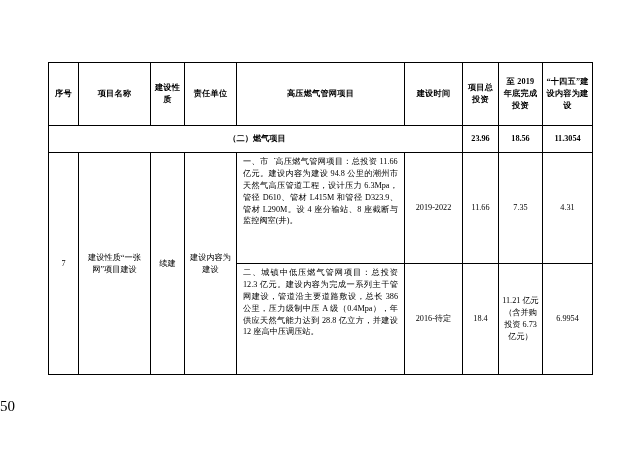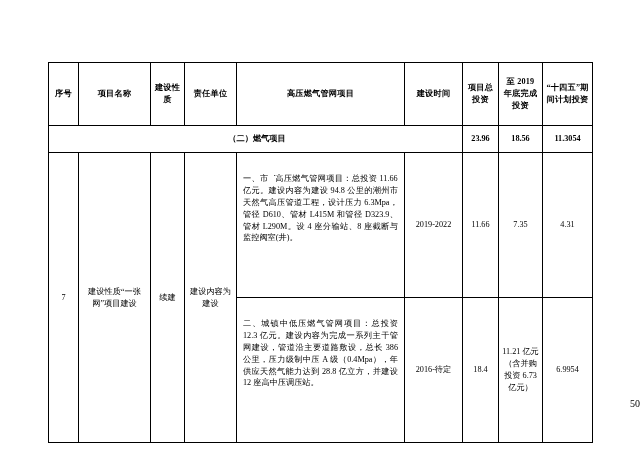--- a/index.html
+++ b/index.html
@@ -52,21 +52,21 @@
   .sect-label {
     text-align: right;
     padding-left: 6px !important;
   }
   .num-cell {
     font-weight: bold;
   }
   .body-text {
     text-align: justify !important;
     text-justify: inter-ideograph;
-    padding: 20px 6px !important;
+    padding: 3px 6px !important;
     line-height: 1.75;
     font-size: 8.3px;
     vertical-align: top !important;
   }
   .vmid {
     vertical-align: middle !important;
   }
   .tall-a {
     height: 104px;
   }
@@ -74,22 +74,22 @@
     height: 104px;
   }
   .narrow-wrap {
     line-height: 1.5;
   }
   .page-number {
     position: absolute;
     left: 0;
     top: 398px;
     width: 640px;
-    text-align: right;
-    font-size: 10px;
+    text-align: left;
+    font-size: 15px;
     font-family: "Liberation Serif", "DejaVu Serif", serif;
   }
   .c-seq   { width: 30px; }
   .c-name  { width: 72px; }
   .c-prop  { width: 34px; }
   .c-unit  { width: 52px; }
   .c-desc  { width: 168px; }
   .c-time  { width: 58px; }
   .c-total { width: 36px; }
   .c-2020  { width: 44px; }
@@ -115,21 +115,21 @@
     <tbody>
       <tr class="hdr">
         <td>序号</td>
         <td>项目名称</td>
         <td class="narrow-wrap">建设性质</td>
         <td>责任单位</td>
         <td>高压燃气管网项目</td>
         <td>建设时间</td>
         <td class="narrow-wrap">项目总投资</td>
         <td class="narrow-wrap">至 2019 年底完成投资</td>
-        <td class="narrow-wrap">“十四五”期间计划投资</td>
+        <td class="narrow-wrap">“十四五”建设内容为建设</td>
       </tr>
 
       <tr class="sect-row">
         <td class="sect-label" colspan="6">（二）燃气项目</td>
         <td class="num-cell">23.96</td>
         <td class="num-cell">18.56</td>
         <td class="num-cell">11.3054</td>
       </tr>
 
       <tr>

